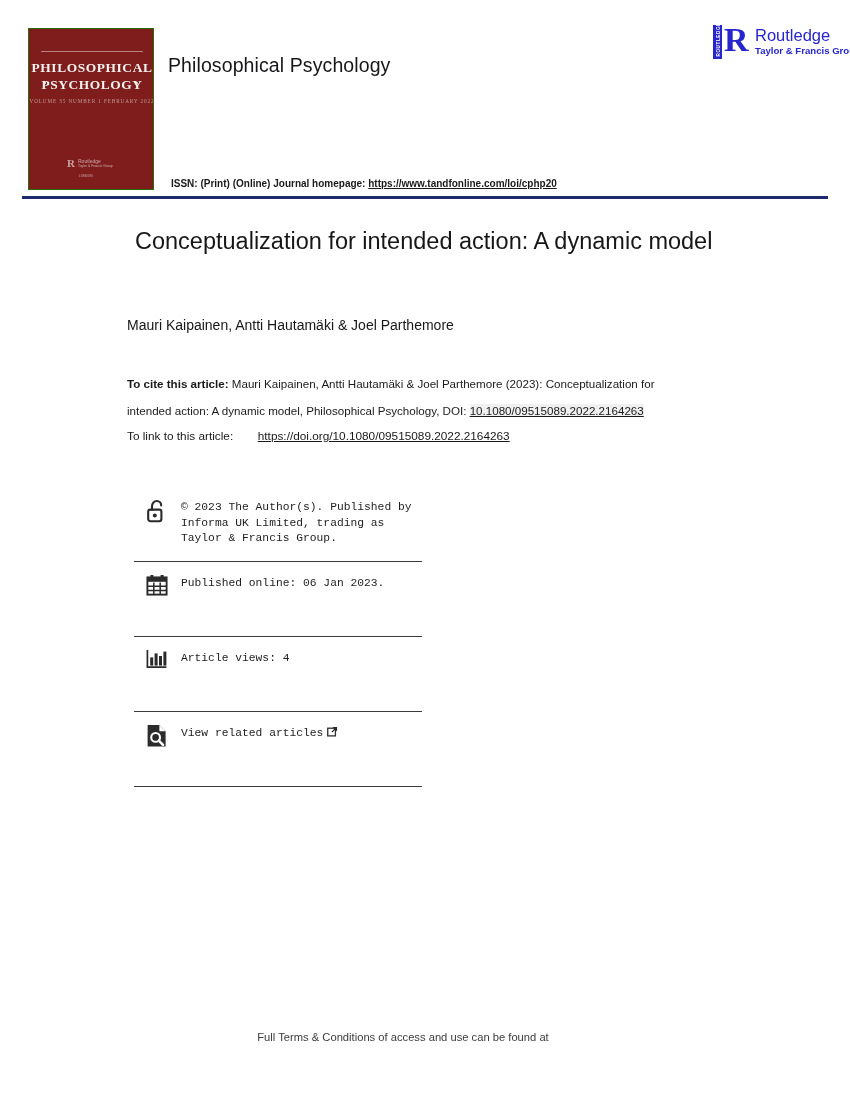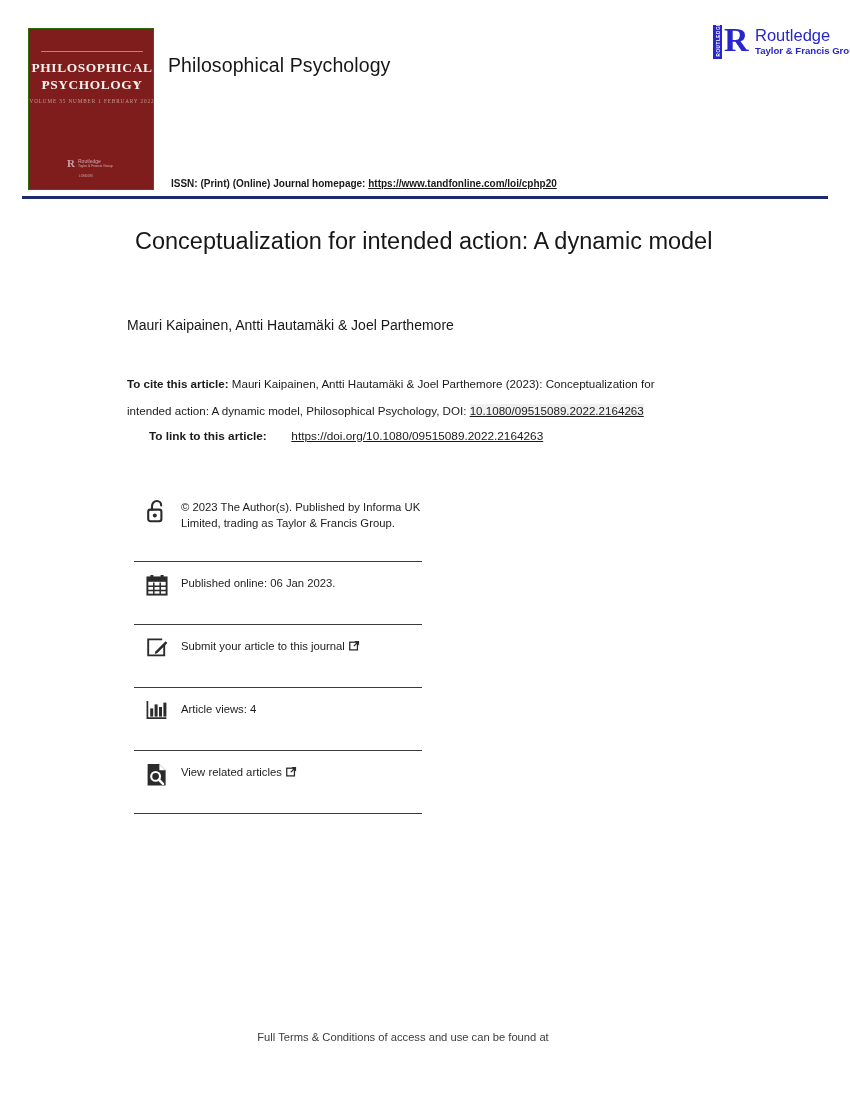--- a/index.html
+++ b/index.html
@@ -200,32 +200,33 @@
     background: #f0f0f0;
     color: #1a1a1a;
   }
   #link-block {
     position: absolute;
     left: 127px; top: 429px;
     font-size: 11.8px;
     color: #1a1a1a;
     white-space: nowrap;
   }
-  #link-block .lbl { font-weight: 700; margin-left: 22px; }
+  #link-block .lbl { font-weight: 400; }
   #link-block .url {
     text-decoration: underline;
     color: #1a1a1a;
     margin-left: 18px;
   }
 
   
   #meta-list {
     position: absolute;
     left: 134px; top: 492px;
     width: 288px;
+    font-family: Liberation Mono, monospace;
   }
   .meta-row {
     position: relative;
     display: flex;
     align-items: flex-start;
     min-height: 38px;
     border-bottom: 1.4px solid #3a3a3a;
     padding: 6px 0 9px 0;
   }
   .meta-icon {
@@ -237,21 +238,21 @@
     justify-content: center;
   }
   .meta-text {
     font-size: 11.3px;
     line-height: 15.5px;
     color: #1d1d1d;
     padding-left: 9px;
     padding-top: 2px;
   }
   .meta-row.tall { min-height: 54px; }
-  .meta-row.pad-lg { padding-top: 12px; padding-bottom: 12px; }
+  .meta-row.pad-lg { padding-top: 12px; padding-bottom: 24px; }
   .ext {
     display: inline-block;
     width: 11px; height: 11px;
     vertical-align: -1px;
     margin-left: 4px;
   }
 
   
   #footer {
     position: absolute;
@@ -333,36 +334,20 @@
         <rect x="1.4" y="3.4" width="19.2" height="17.2" fill="none" stroke="#2b2b2b" stroke-width="1.9"></rect>
         <rect x="1.4" y="3.4" width="19.2" height="4.4" fill="#2b2b2b"></rect>
         <rect x="4.4" y="1" width="3" height="4" fill="#2b2b2b"></rect>
         <rect x="14.6" y="1" width="3" height="4" fill="#2b2b2b"></rect>
         <path d="M7.8 8.4 V20.4 M14.2 8.4 V20.4 M1.4 12.2 H20.6 M1.4 16.4 H20.6" stroke="#2b2b2b" stroke-width="1.5"></path>
       </svg>
     </div>
     <div class="meta-text">Published online: 06 Jan 2023.</div>
   </div>
 
-  <div class="meta-row pad-lg">
-    <div class="meta-icon">
-      <svg width="23" height="22" viewBox="0 0 23 22" aria-hidden="true">
-        <path d="M16.2 2.4 H2.2 V18.4 H18.2 V8" fill="none" stroke="#2b2b2b" stroke-width="1.9"></path>
-        <path d="M9.6 14.2 L19.6 4.2 L21.4 6 L11.4 16 L8.6 17 Z" fill="#2b2b2b"></path>
-      </svg>
-    </div>
-    <div class="meta-text">
-      <a href="#" style="color:#1d1d1d;text-decoration:none">Submit your article to this journal</a><span class="ext">
-        <svg width="11" height="11" viewBox="0 0 12 12" aria-hidden="true">
-          <rect x="0.8" y="2.4" width="8.4" height="8.4" fill="none" stroke="#2b2b2b" stroke-width="1.4"></rect>
-          <path d="M6 1 H11 V6 L9 4 L5.8 7.2 L4.8 6.2 L8 3 Z" fill="#2b2b2b"></path>
-        </svg>
-      </span>
-    </div>
-  </div>
 
   <div class="meta-row pad-lg">
     <div class="meta-icon">
       <svg width="22" height="20" viewBox="0 0 22 20" aria-hidden="true">
         <path d="M1.4 1 V18.2 H20.4" fill="none" stroke="#2b2b2b" stroke-width="1.7"></path>
         <rect x="4.2" y="8.4" width="3" height="8.2" fill="#2b2b2b"></rect>
         <rect x="8.6" y="4.4" width="3" height="12.2" fill="#2b2b2b"></rect>
         <rect x="13" y="7" width="3" height="9.6" fill="#2b2b2b"></rect>
         <rect x="17.4" y="2.6" width="3" height="14" fill="#2b2b2b"></rect>
       </svg>

